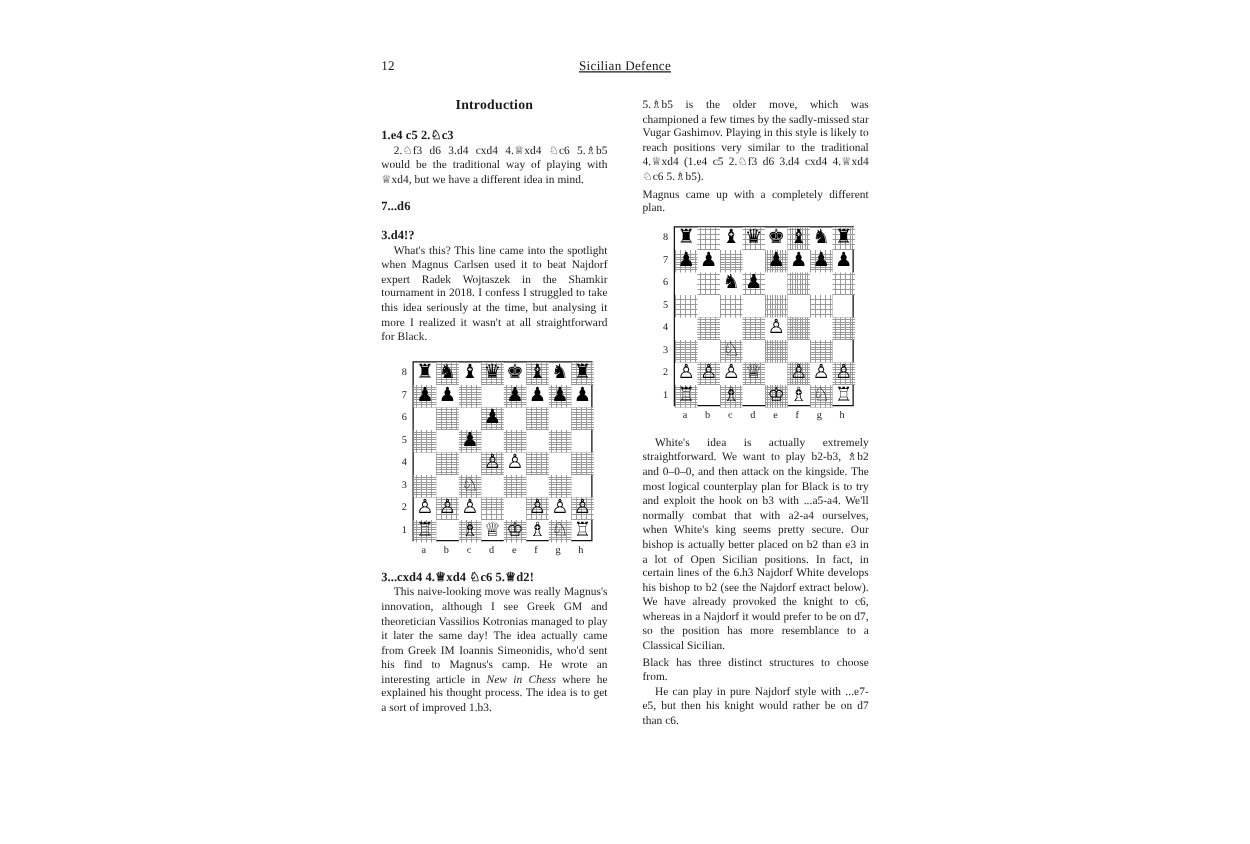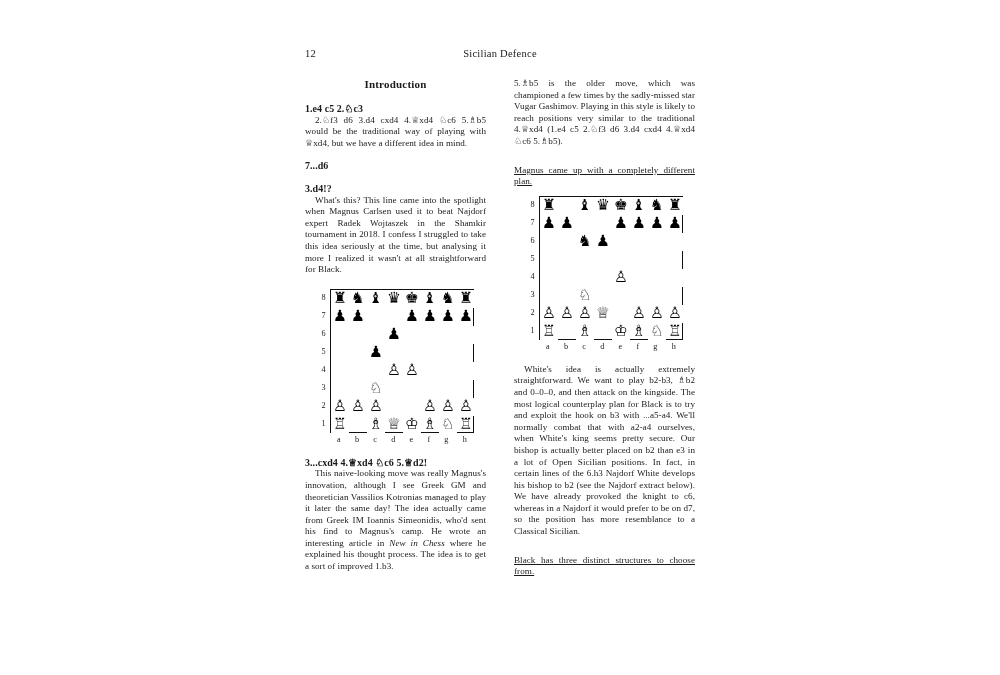--- a/index.html
+++ b/index.html
@@ -36,20 +36,21 @@
     letter-spacing: .2px;
   }
   .runtitle {
     position: absolute;
     left: 0;
     right: 0;
     top: 0;
     text-align: center;
     font-size: 10.5px;
     letter-spacing: .25px;
+    text-decoration: underline;
   }
   
   .cols {
     display: flex;
     gap: 28px;
     align-items: flex-start;
   }
   .col {
     width: 186px;
   }
@@ -71,21 +72,21 @@
   }
   p.indent { text-indent: 10px; }
   p.movehead {
     font-weight: bold;
     text-indent: 0;
     margin-top: 11px;
     text-align: left;
     font-size: 10px;
   }
   p.movehead.first { margin-top: 0; }
-  p.gap { margin-top: 17px; text-decoration: underline; }
+  p.gap { margin-top: 2px; }
   .ital { font-style: italic; }
 
   
   .diagram {
     margin: 13px 0 11px 0;
     display: flex;
     justify-content: center;
   }
   .diagram.d2 { margin-top: 8px; }
   .board-wrap {
@@ -466,17 +467,18 @@
                 <span>d</span>
                 <span>e</span>
                 <span>f</span>
                 <span>g</span>
                 <span>h</span>
               </div>
             </div>
           </div>
           <p class="indent">White's idea is actually extremely straightforward. We want to play b2-b3, ♗b2 and 0–0–0, and then attack on the kingside. The most logical counterplay plan for Black is to try and exploit the hook on b3 with ...a5-a4. We'll normally combat that with a2-a4 ourselves, when White's king seems pretty secure. Our bishop is actually better placed on b2 than e3 in a lot of Open Sicilian positions. In fact, in certain lines of the 6.h3 Najdorf White develops his bishop to b2 (see the Najdorf extract below). We have already provoked the knight to c6, whereas in a Najdorf it would prefer to be on d7, so the position has more resemblance to a Classical Sicilian.</p>
           <p class="gap">Black has three distinct structures to choose from.</p>
+          <p class="indent">He can play in pure Najdorf style with ...e7-e5, but then his knight would rather be on d7 than c6.</p>
         </div>
     </div>
 
   </div>
 </div>
 
 </body></html>

